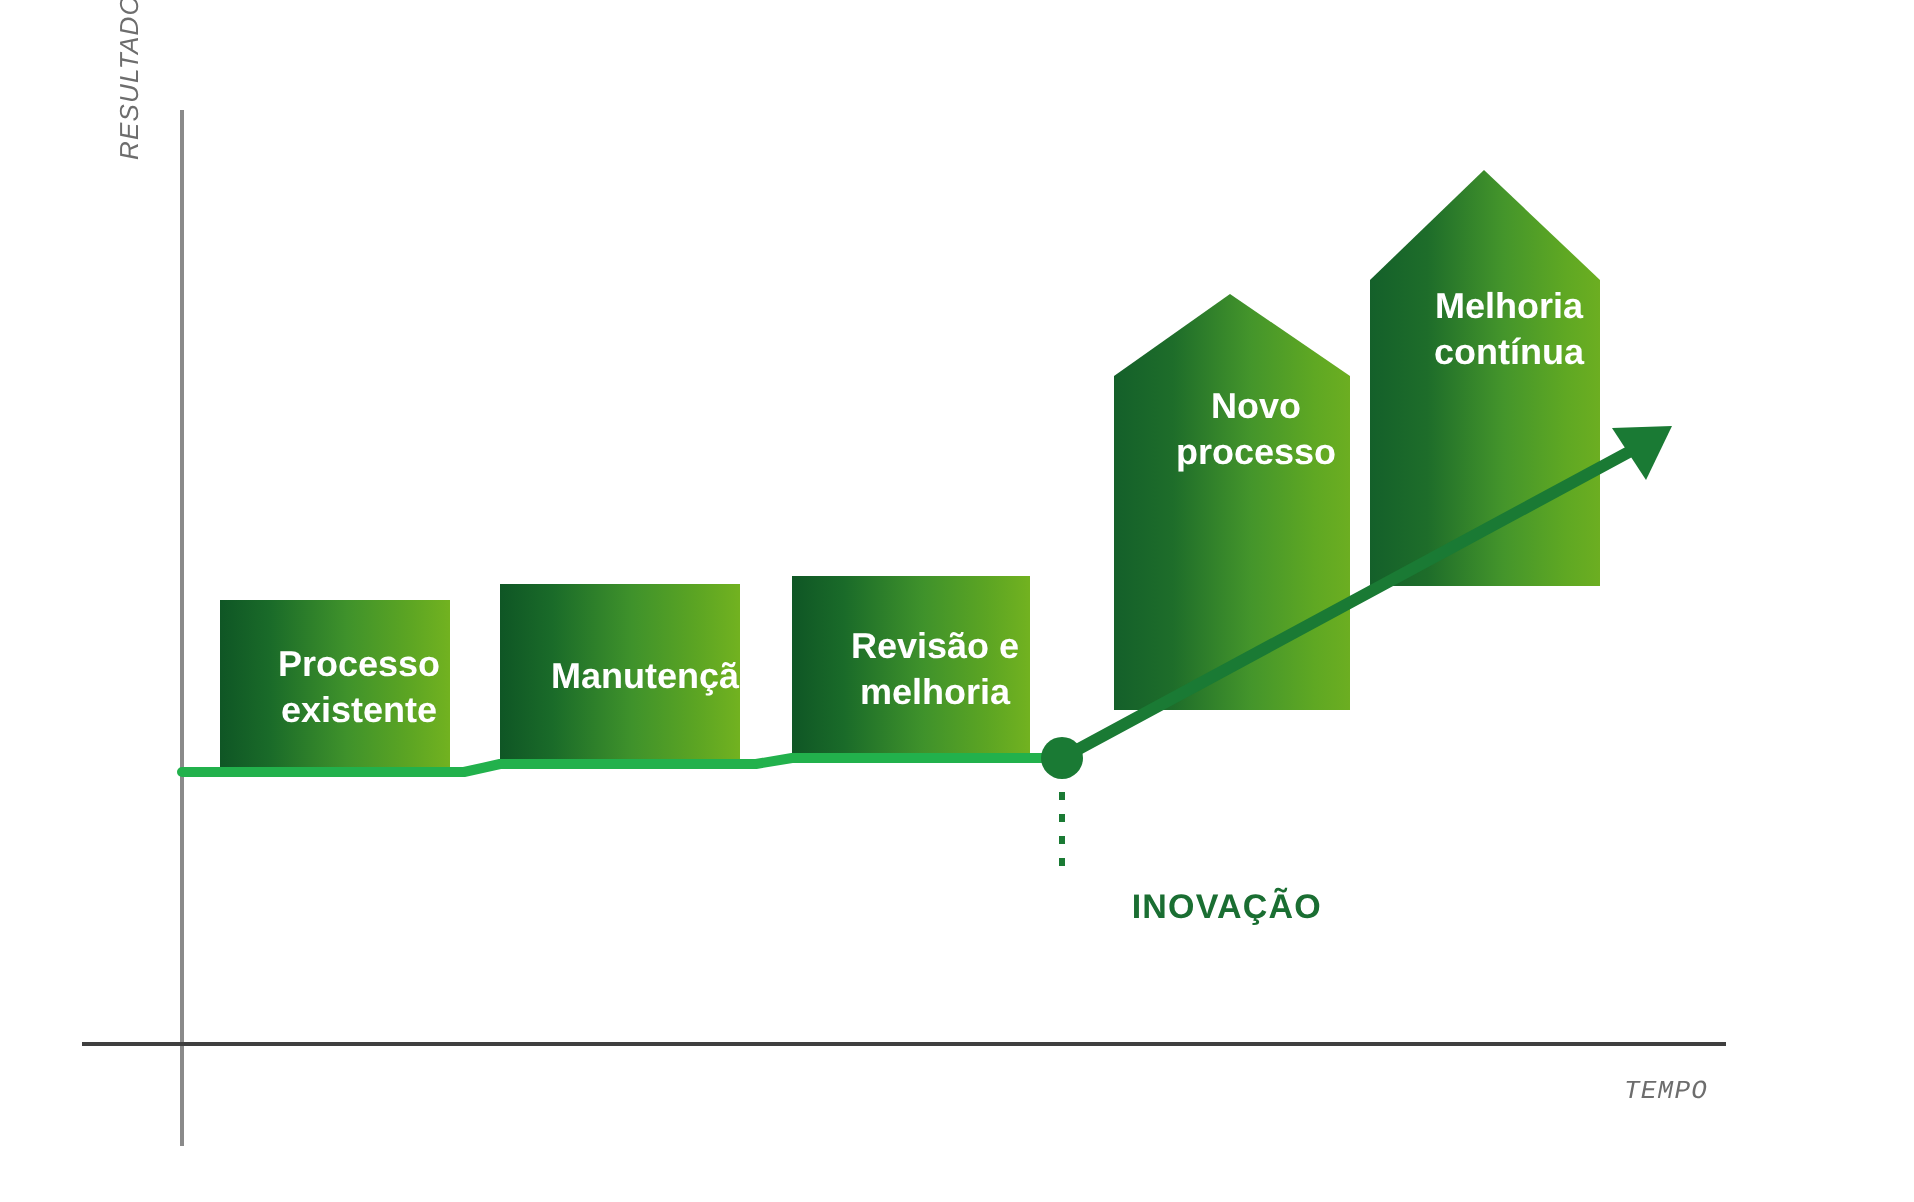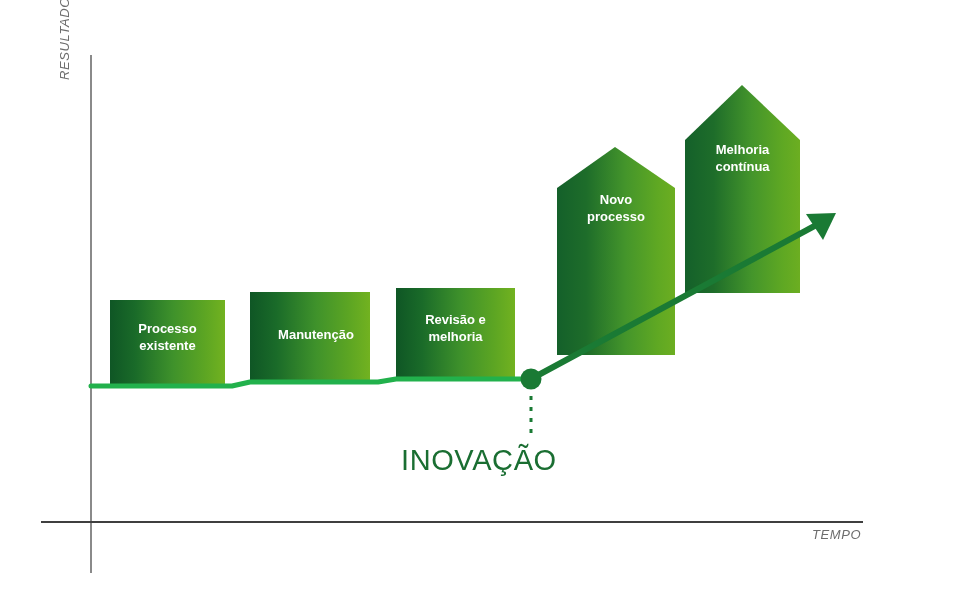--- a/index.html
+++ b/index.html
@@ -33,42 +33,44 @@
   }
   #label-resultado {
     left: 57px;
     top: 62px;
     width: 18px;
     transform-origin: left top;
     transform: rotate(-90deg) translate(-100%, 0);
   }
   #label-tempo {
     left: 812px;
-    top: 527px;
+    top: 538px;
+    font-family: Liberation Mono, monospace;
   }
   .stage-label {
     position: absolute;
     color: #ffffff;
     font-family: "Liberation Sans", sans-serif;
     font-weight: bold;
-    font-size: 13px;
+    font-size: 18px;
     line-height: 1.28;
     text-align: center;
     pointer-events: none;
     white-space: pre-line;
+    padding-left: 12px;
   }
   #inovacao-label {
     position: absolute;
     left: 401px;
     top: 444px;
     width: 260px;
-    text-align: left;
+    text-align: right;
     font-family: "Liberation Sans", sans-serif;
-    font-weight: normal;
-    font-size: 29px;
+    font-weight: bold;
+    font-size: 17px;
     letter-spacing: 0.6px;
     color: #1a6e32;
     white-space: nowrap;
   }
 </style>
 </head>
 <body>
 
 <div id="stage">
 

